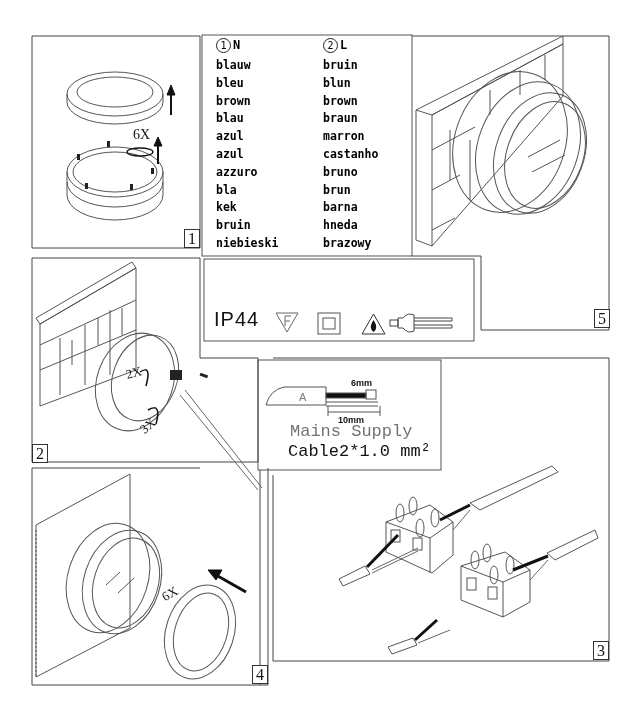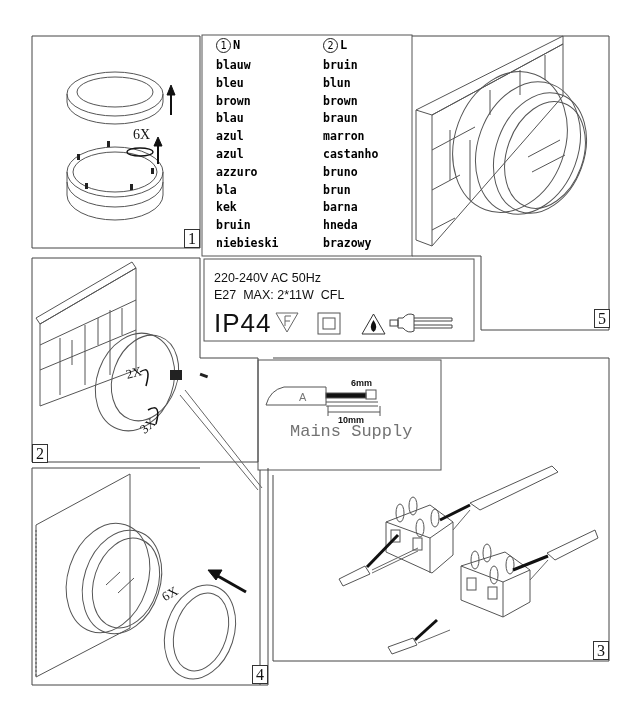--- a/index.html
+++ b/index.html
@@ -5,21 +5,21 @@
   html, body { margin: 0; padding: 0; background: #ffffff; }
   body { width: 642px; height: 720px; position: relative; overflow: hidden; font-family: "DejaVu Sans Mono", monospace; }
   .canvas { position: absolute; left: 0; top: 0; width: 642px; height: 720px; }
   svg.art { position: absolute; left: 0; top: 0; }
   .txt { position: absolute; color: #111; white-space: nowrap; }
   .colors { position: absolute; left: 204px; top: 38px; width: 234px; height: 216px; }
   .colors .hdr { font-family: "DejaVu Sans Mono", monospace; font-weight: bold; font-size: 12px; position: absolute; top: 0; }
   .colors .row { position: absolute; font-family: "DejaVu Sans Mono", monospace; font-weight: bold; font-size: 11.5px; line-height: 17.8px; }
   .circ { display: inline-block; width: 13px; height: 13px; border: 1px solid #222; border-radius: 50%; font-size: 10px; line-height: 13px; text-align: center; margin-right: 2px; font-weight: normal; }
   .spec { position: absolute; left: 214px; top: 270px; font-family: "Liberation Sans", sans-serif; font-size: 12.5px; line-height: 17px; color: #111; }
-  .ip { position: absolute; left: 214px; top: 308px; font-family: "Liberation Sans", sans-serif; font-size: 26px; color: #111; letter-spacing: 1px; }
+  .ip { position: absolute; left: 214px; top: 308px; font-family: "Liberation Sans", sans-serif; font-size: 20px; color: #111; letter-spacing: 1px; }
   .mains { position: absolute; left: 290px; top: 421px; font-family: "Liberation Mono", monospace; font-size: 17px; line-height: 21px; color: #737373; }
   .mains2 { position: absolute; left: 288px; top: 442px; font-family: "Liberation Mono", monospace; font-size: 17px; color: #111; }
   .dim { position: absolute; font-family: "Liberation Sans", sans-serif; font-weight: bold; font-size: 9px; color: #111; }
   .stepnum { position: absolute; width: 14px; height: 17px; border: 1px solid #333; background: #fff; font-family: "Liberation Serif", serif; font-size: 16px; line-height: 17px; text-align: center; color: #111; }
   .xlabel { position: absolute; font-family: "Liberation Serif", serif; font-size: 13px; color: #111; }
 </style>
 </head>
 <body>
 
 <div class="canvas">
@@ -200,24 +200,20 @@
     <div>marron</div>
     <div>castanho</div>
     <div>bruno</div>
     <div>brun</div>
     <div>barna</div>
     <div>hneda</div>
     <div>brazowy</div>
   </div>
 </div>
 
-<div class="spec">
-  <div>220-240V AC 50Hz</div>
-  <div style="white-space:pre;">E27  MAX: 2*11W  CFL</div>
-</div>
 <div class="ip">IP44</div>
 
 <svg class="art" width="642" height="720" viewBox="0 0 642 720" style="pointer-events:none;">
   <g fill="none" stroke="#666" stroke-width="1">
     <polygon points="276,313 298,313 287,332"></polygon>
     <path d="M285,316 L285,326 M285,316 L291,316 M285,321 L290,321"></path>
   </g>
   <g fill="none" stroke="#555" stroke-width="1">
     <rect x="318" y="313" width="22" height="21"></rect>
     <rect x="323" y="318" width="12" height="11"></rect>
@@ -230,14 +226,15 @@
     <rect x="390" y="320" width="8" height="6"></rect>
     <path d="M398,318 L403,318 Q408,312 414,315 L414,331 Q408,334 403,328 L398,328 Z"></path>
     <path d="M414,318 L452,318 L452,321 L414,321 M414,325 L452,325 L452,328 L414,328"></path>
   </g>
 </svg>
 
 <div class="dim" style="left:351px; top:378px;">6mm</div>
 <div class="dim" style="left:338px; top:407px;margin-top:8px;">10mm</div>
 <div class="txt" style="left:299px; top:391px; font-family:'Liberation Sans',sans-serif; font-size:11px; color:#777;">A</div>
 <div class="mains">Mains Supply</div>
+<div class="mains2">Cable2*1.0 mm²</div>
 
 </div>
 
 </body></html>

